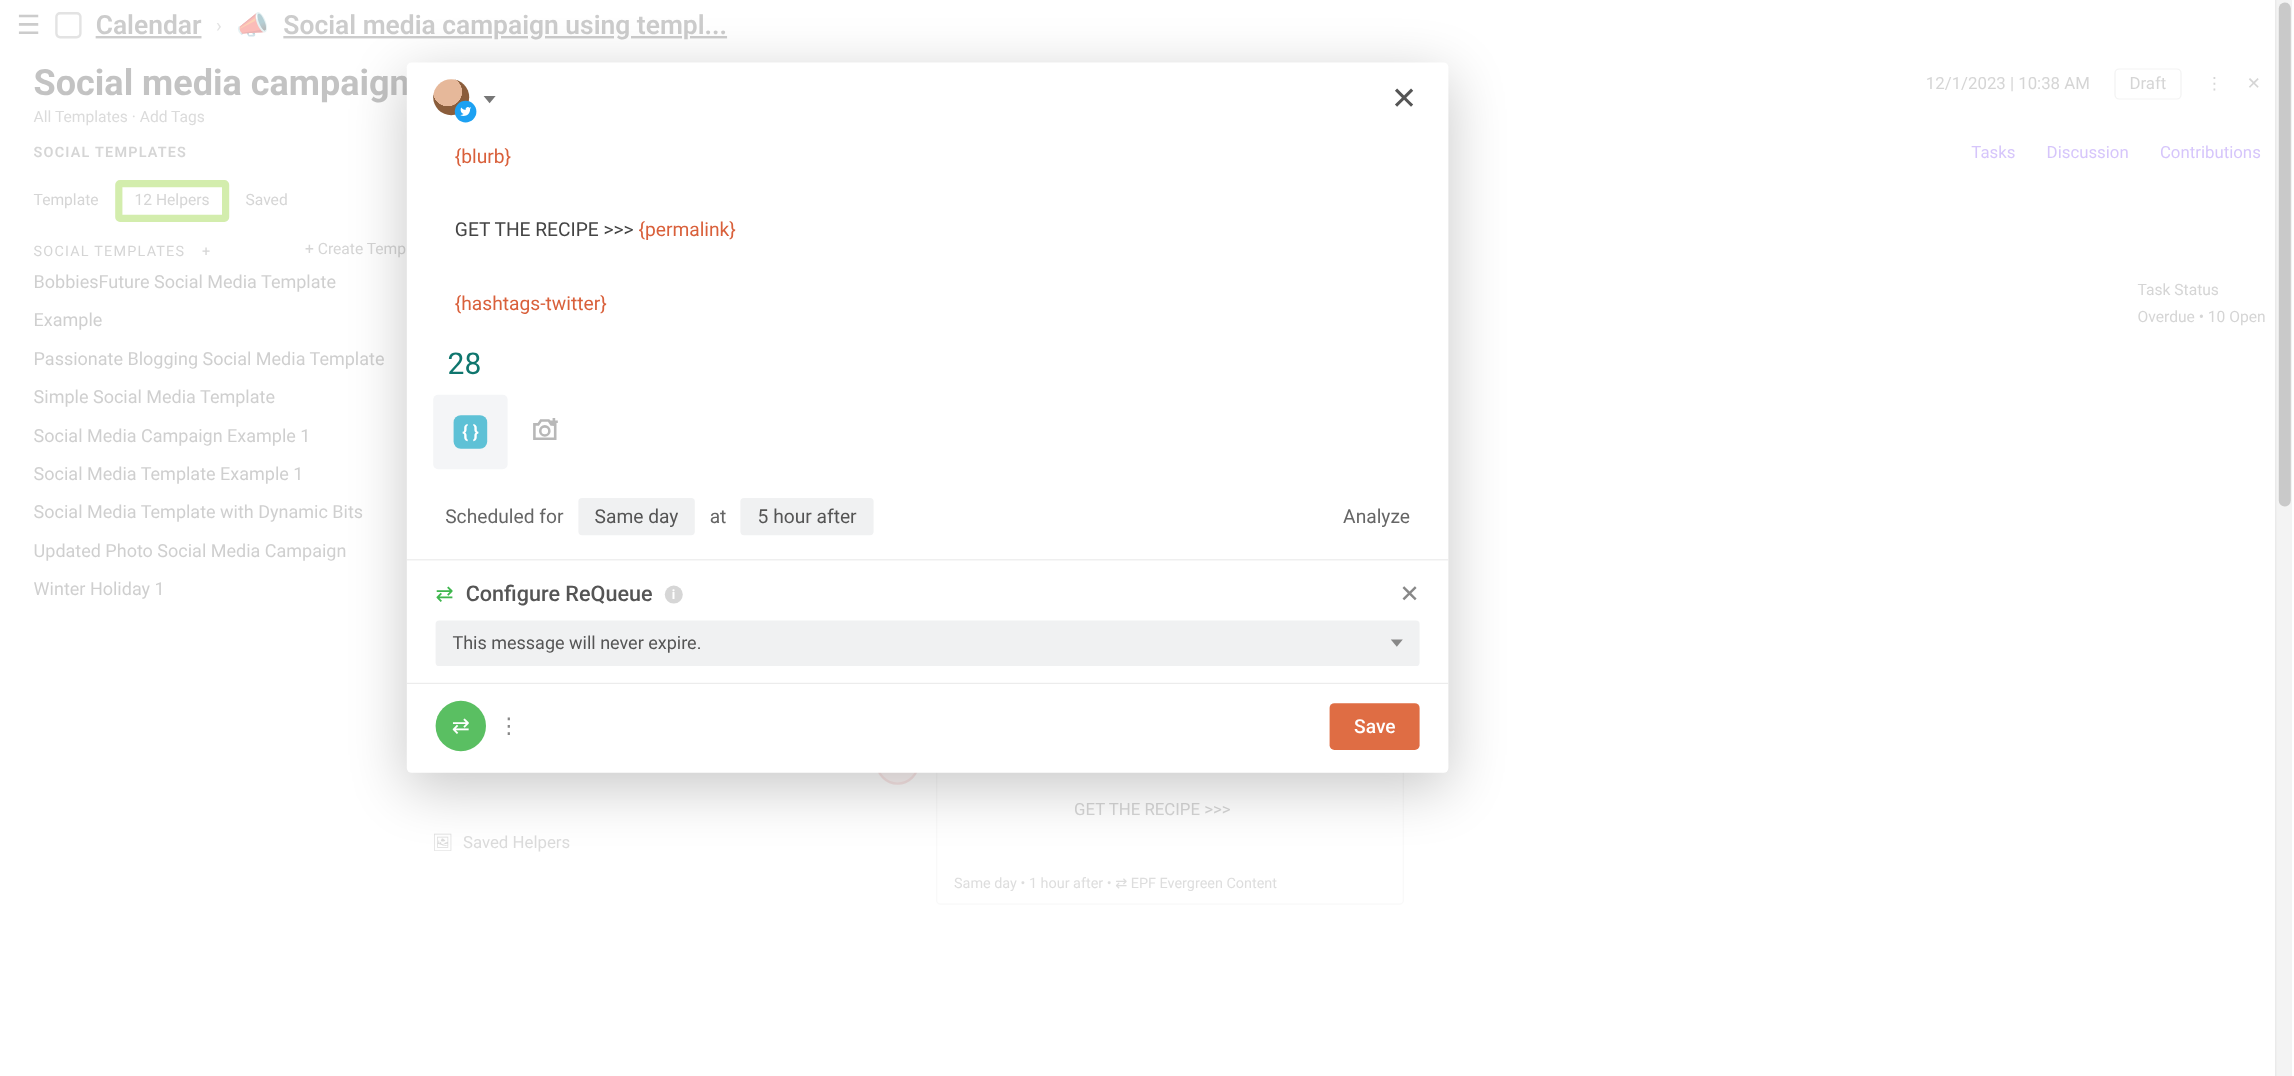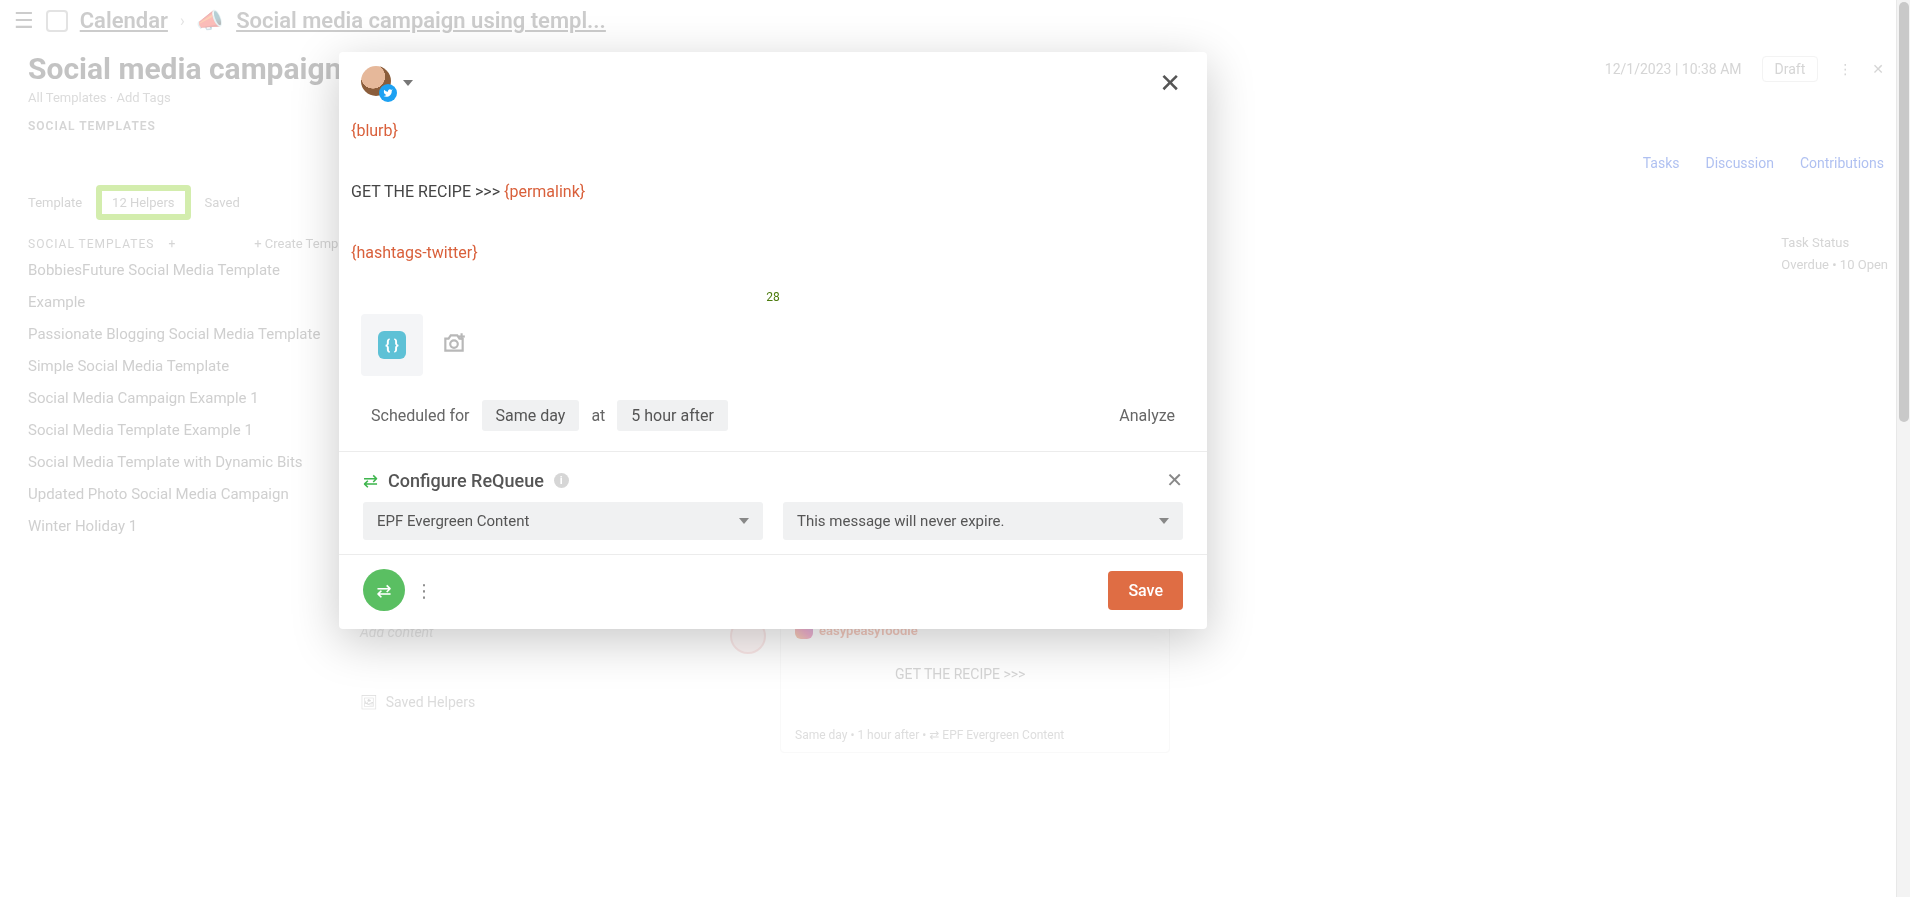--- a/index.html
+++ b/index.html
@@ -69,22 +69,21 @@
     gap: 30px;
     padding: 0 28px 10px;
     font-size: 13px;
     color: #888;
   }
   .bg-tags-row .tag-header { font-weight: 600; letter-spacing: 1px; font-size: 12px; }
   .bg-tabs {
     display: flex;
     gap: 26px;
     font-size: 14px;
-    color: #1d4ed8;
-    margin-top: 36px;
+    color: #8b5cf6;
   }
 
   .bg-template-row {
     display: flex;
     align-items: center;
     gap: 14px;
     padding: 4px 28px 10px;
     font-size: 13px;
     color: #888;
   }
@@ -216,33 +215,33 @@
   }
 
   .close-x {
     font-size: 26px;
     color: #555;
     line-height: 1;
     padding: 4px;
   }
 
   .compose {
-    padding: 16px 32px 4px 12px;
+    padding: 16px 32px 4px 40px;
     min-height: 190px;
     font-size: 16px;
     line-height: 1.9;
     color: #444;
   }
   .compose .ph { color: #d9603b; }
 
   .char-count {
-    text-align: center;
+    text-align: left;
     padding: 0 34px;
-    font-size: 12px;
-    color: #4d7c0f;
+    font-size: 25px;
+    color: #0f766e;
   }
 
   .toolbar {
     display: flex;
     align-items: center;
     gap: 18px;
     padding: 10px 22px 18px 22px;
   }
   .tb-btn {
     width: 62px; height: 62px;
@@ -506,24 +505,20 @@
     <div class="rq-title-row">
       <div class="left">
         <span class="shuffle-icon">⇄</span>
         <span class="rq-title">Configure ReQueue</span>
         <span class="info-dot">i</span>
       </div>
       <span class="rq-close">✕</span>
     </div>
     <div class="rq-selects">
       <div class="rq-sel">
-        <span>EPF Evergreen Content</span>
-        <span class="caret"></span>
-      </div>
-      <div class="rq-sel">
         <span>This message will never expire.</span>
         <span class="caret"></span>
       </div>
     </div>
   </div>
 
   <div class="divider"></div>
 
   <div class="footer">
     <div class="footer-left">

